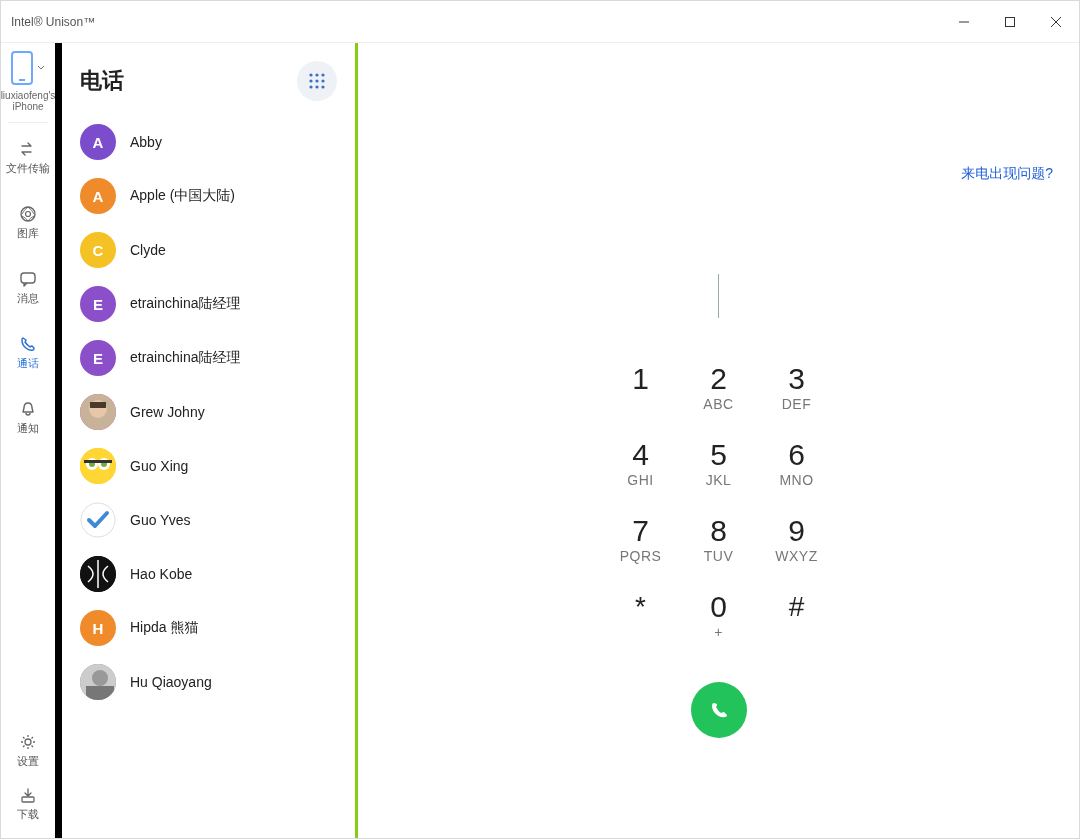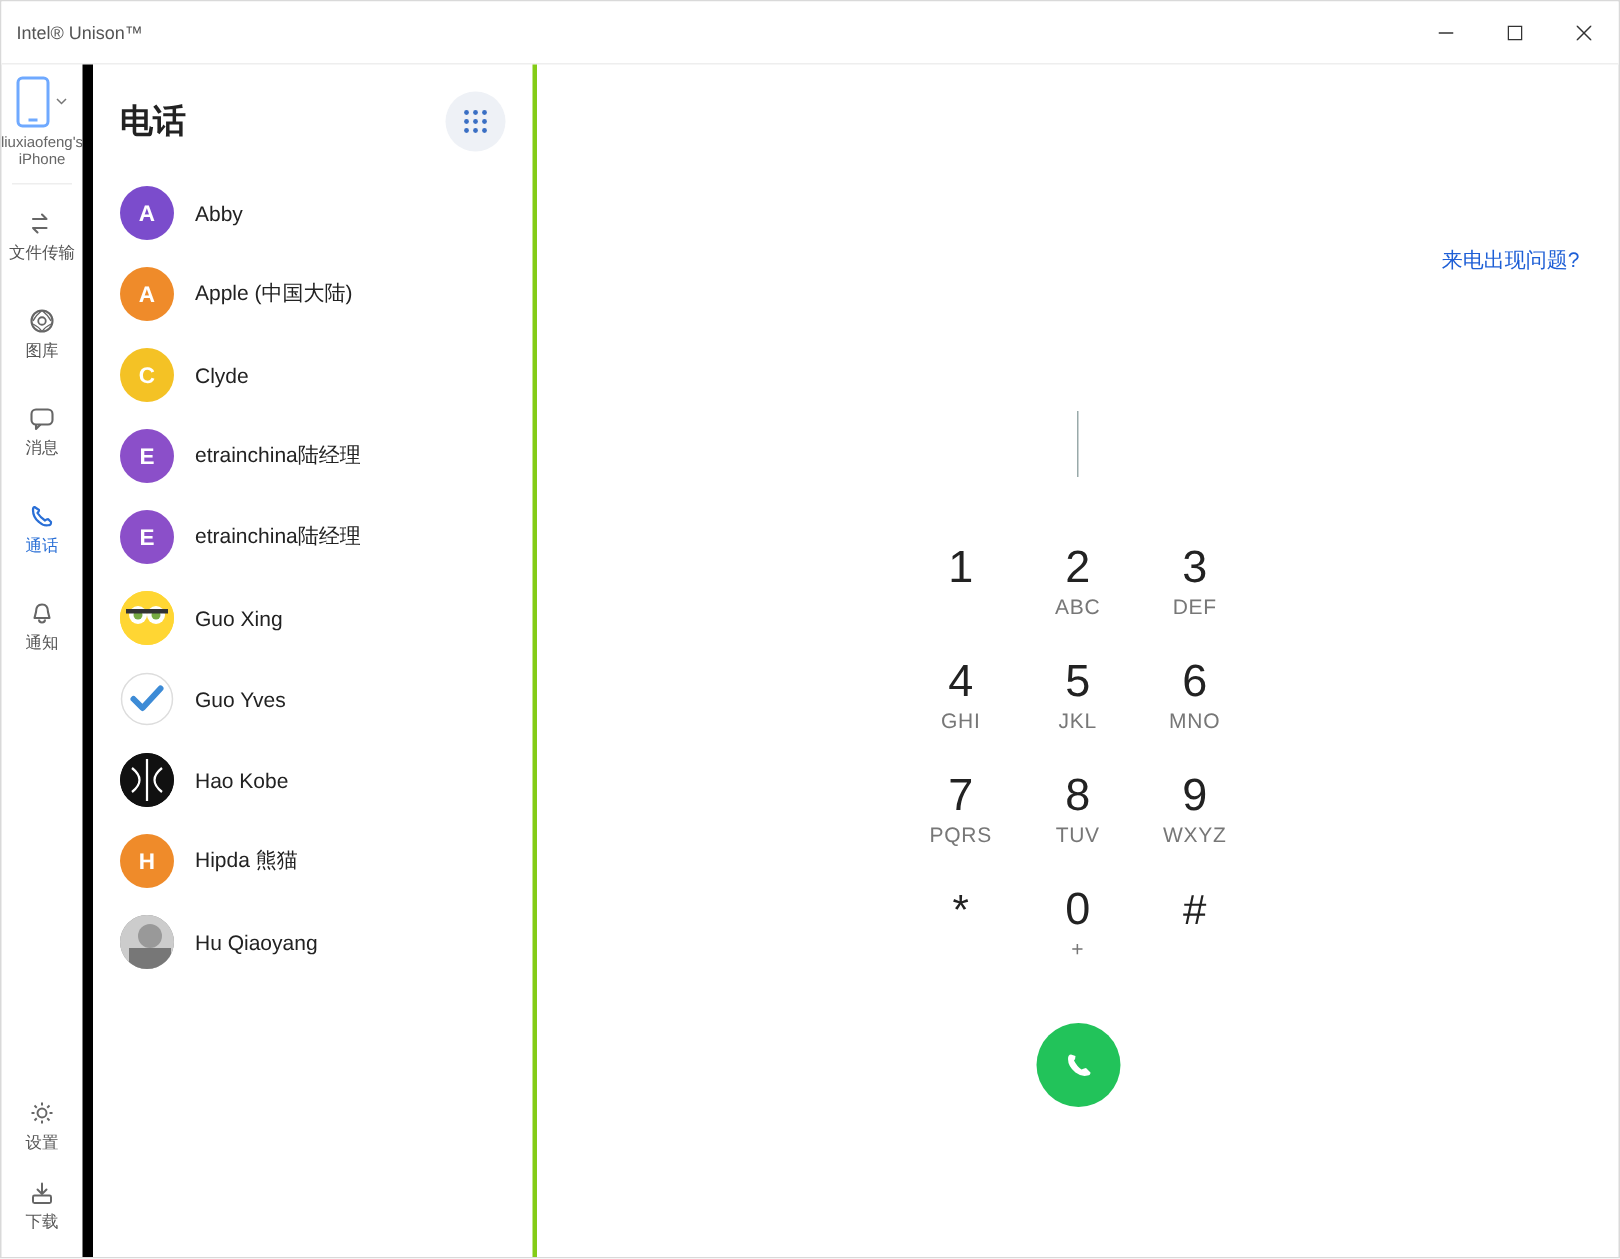--- a/index.html
+++ b/index.html
@@ -191,20 +191,30 @@
           </div>
           <div class="contact">
             <div class="avatar" style="background: rgb(139, 79, 201);">E</div>
             <div class="contact-name">etrainchina陆经理</div>
           </div>
           <div class="contact">
             <div class="avatar" style="background: rgb(139, 79, 201);">E</div>
             <div class="contact-name">etrainchina陆经理</div>
           </div>
           <div class="contact">
+            <div class="avatar" style="background: rgb(204, 68, 153);">
+              <svg width="36" height="36">
+                <rect width="36" height="36" fill="#c8b29a"></rect>
+                <circle cx="18" cy="15" r="9" fill="#e8c6a8"></circle>
+                <rect x="10" y="8" width="16" height="6" fill="#4a3a2a"></rect>
+              </svg>
+            </div>
+            <div class="contact-name">Grew Johny</div>
+          </div>
+          <div class="contact">
             <div class="avatar" style="background: rgb(255, 214, 51);">
               <svg width="36" height="36">
                 <rect width="36" height="36" fill="#ffd633"></rect>
                 <circle cx="12" cy="16" r="6" fill="#fff"></circle>
                 <circle cx="24" cy="16" r="6" fill="#fff"></circle>
                 <circle cx="12" cy="16" r="3" fill="#7a4"></circle>
                 <circle cx="24" cy="16" r="3" fill="#7a4"></circle>
                 <rect x="4" y="12" width="28" height="3" fill="#333"></rect>
               </svg>
             </div>

